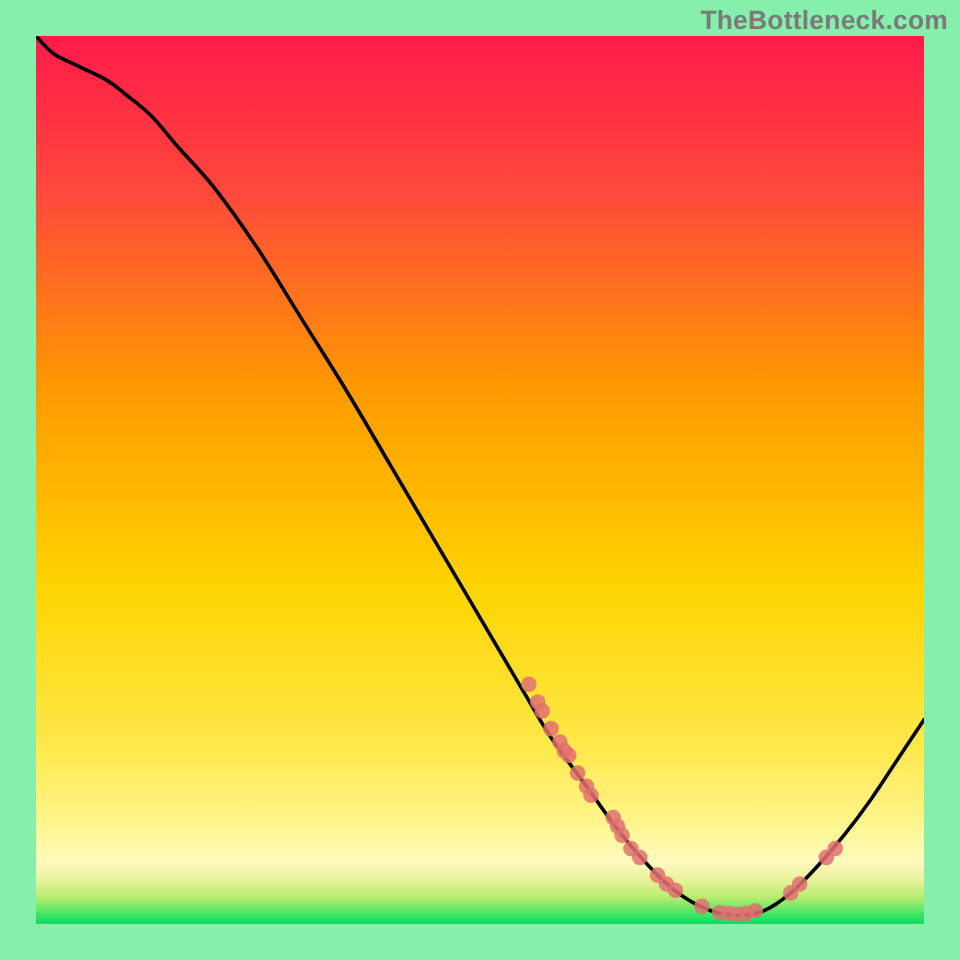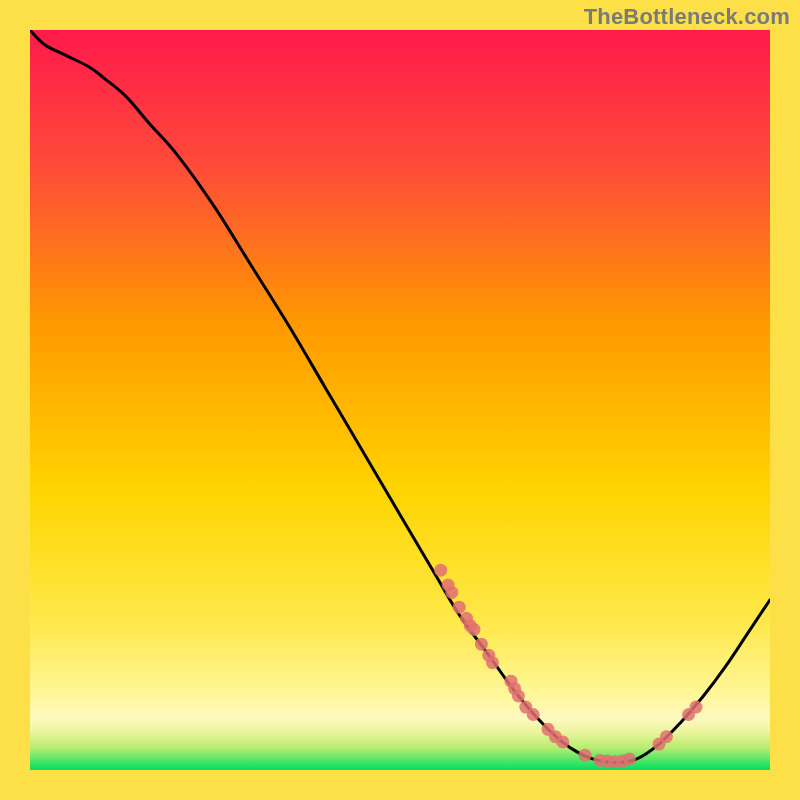--- a/index.html
+++ b/index.html
@@ -9,21 +9,21 @@
     height: 800px;
     background: #000;
     overflow: hidden;
   }
   .frame {
     position: absolute;
     left: 0;
     top: 0;
     width: 800px;
     height: 800px;
-    background: #fde047;
+    background: #86efac;
   }
   .plot {
     position: absolute;
     left: 30px;
     top: 30px;
     width: 740px;
     height: 740px;
   }
   .watermark {
     position: absolute;

